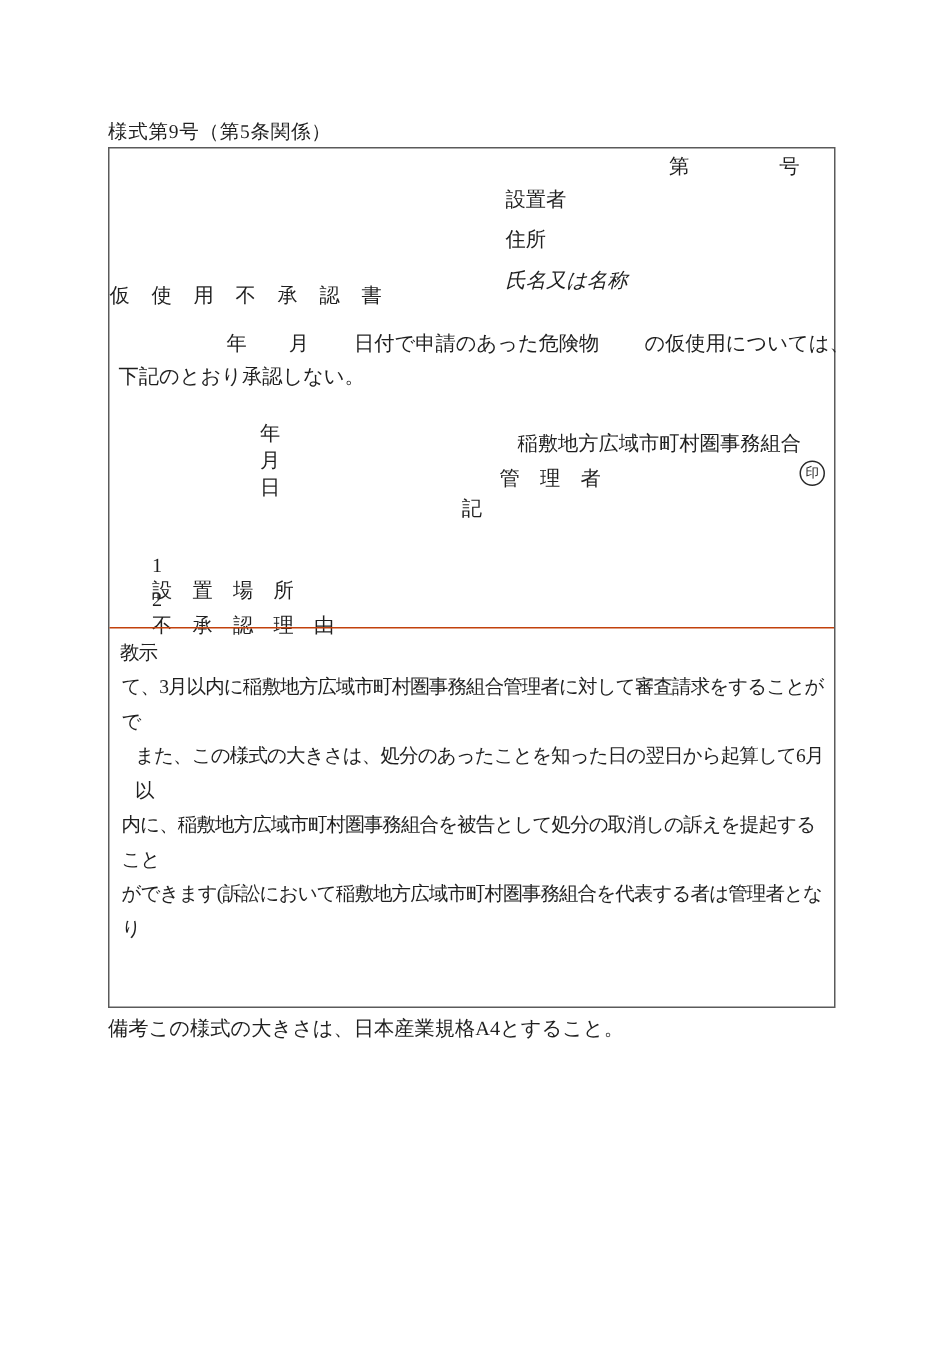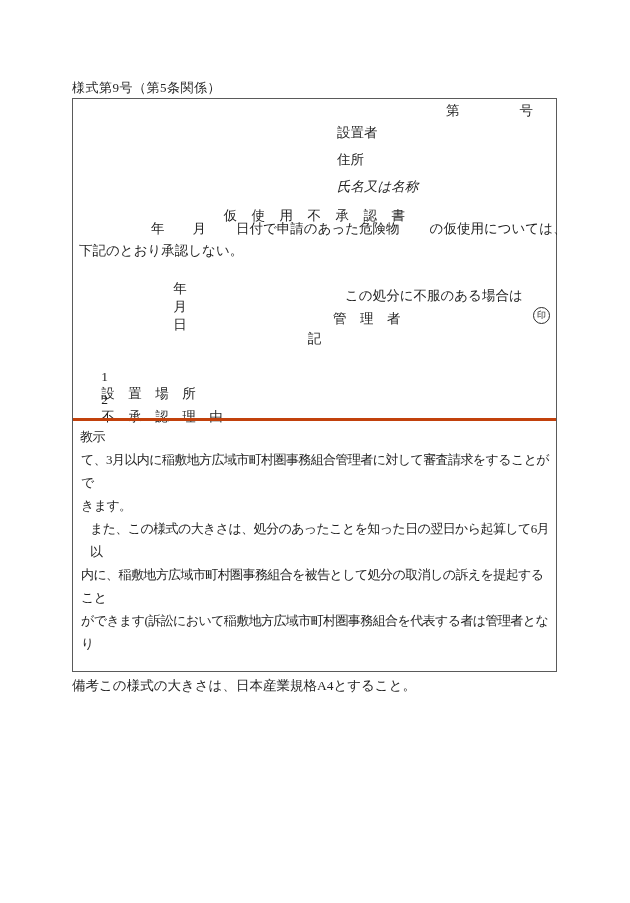--- a/index.html
+++ b/index.html
@@ -17,21 +17,21 @@
   .row { position:absolute; font-size:13.5px; white-space:pre; }
 
   .r-docno { top:3px; left:0; right:0; display:flex; justify-content:flex-end; align-items:baseline; }
   .docno-blank { display:inline-block; width:60px; }
   .r-docno .suffix { margin-right:23px; }
 
   .r-installer { top:25px; left:264px; }
   .r-address  { top:52px; left:264px;text-align:center; }
   .r-name     { top:79px; left:264px;font-style:italic; }
 
-  .r-title { top:108px; left:0; width:100%; text-align:center; letter-spacing:0.5px; }
+  .r-title { top:89px; left:0; width:100%; letter-spacing:0.5px; }
 
   .r-apply { top:121px; left:0; right:5px; display:flex; align-items:baseline; padding-left:78px; }
   .r-apply .year  { margin-right:28px; }
   .r-apply .month { margin-right:30px; }
   .hazmat-blank { flex:1; min-width:30px; }
 
   .r-decision { top:143px; left:6px; }
 
   .r-date { top:165px; left:80px; }
   .r-date .year  { margin-right:28px; }
@@ -48,21 +48,21 @@
   }
 
   .r-ki { top:231px; left:0; width:100%; text-align:center; }
 
   .r-item1 { top:254px; left:8px; }
   .r-item2 { top:277px; left:8px; }
   .item-no { display:inline-block; margin-right:11px; }
 
   .notice {
     position:absolute; left:0; right:0; top:319px; bottom:0;
-    border-top:3px solid #c2410c;
+    border-top:1px solid #c2410c;
     padding:4px 5px 0 6px;
     font-size:13px; line-height:23px; letter-spacing:-0.6px;
     overflow:hidden;
   }
   .notice-heading { padding-left:1px; }
   .nline { padding-left:2px; }
   .nline.first { padding-left:11px; }
 
   .remarks { position:absolute; left:72px; top:677px; font-size:13.5px; display:flex; }
   .remarks-label { }
@@ -97,21 +97,21 @@
     </div>
 
     <div class="row r-date">
       <span class="year">年</span>
       <span class="month">月</span>
       <span>日</span>
     </div>
 
     <div class="row r-decision">下記のとおり承認しない。</div>
 
-    <div class="row r-org">この処分に不服のある場合は</div>
+    <div class="row r-org">稲敷地方広域市町村圏事務組合</div>
     <div class="row r-role">管　理　者</div>
     <div class="seal">
       <span>印</span>
     </div>
 
     <div class="row r-ki">記</div>
 
     <div class="row r-item1">
       <span class="item-no">1</span>
       <span>設　置　場　所</span>
@@ -119,21 +119,20 @@
     <div class="row r-item2">
       <span class="item-no">2</span>
       <span>不　承　認　理　由</span>
     </div>
 
     <div class="notice">
       <div class="notice-heading">教示</div>
 
       <div>
         <div class="nline">て、3月以内に稲敷地方広域市町村圏事務組合管理者に対して審査請求をすることがで</div>
-        <div class="nline">きます。</div>
       </div>
 
       <div>
         <div class="nline first">また、この様式の大きさは、処分のあったことを知った日の翌日から起算して6月以</div>
         <div class="nline">内に、稲敷地方広域市町村圏事務組合を被告として処分の取消しの訴えを提起すること</div>
         <div class="nline">ができます(訴訟において稲敷地方広域市町村圏事務組合を代表する者は管理者となり</div>
 
       </div>
 
     </div>

